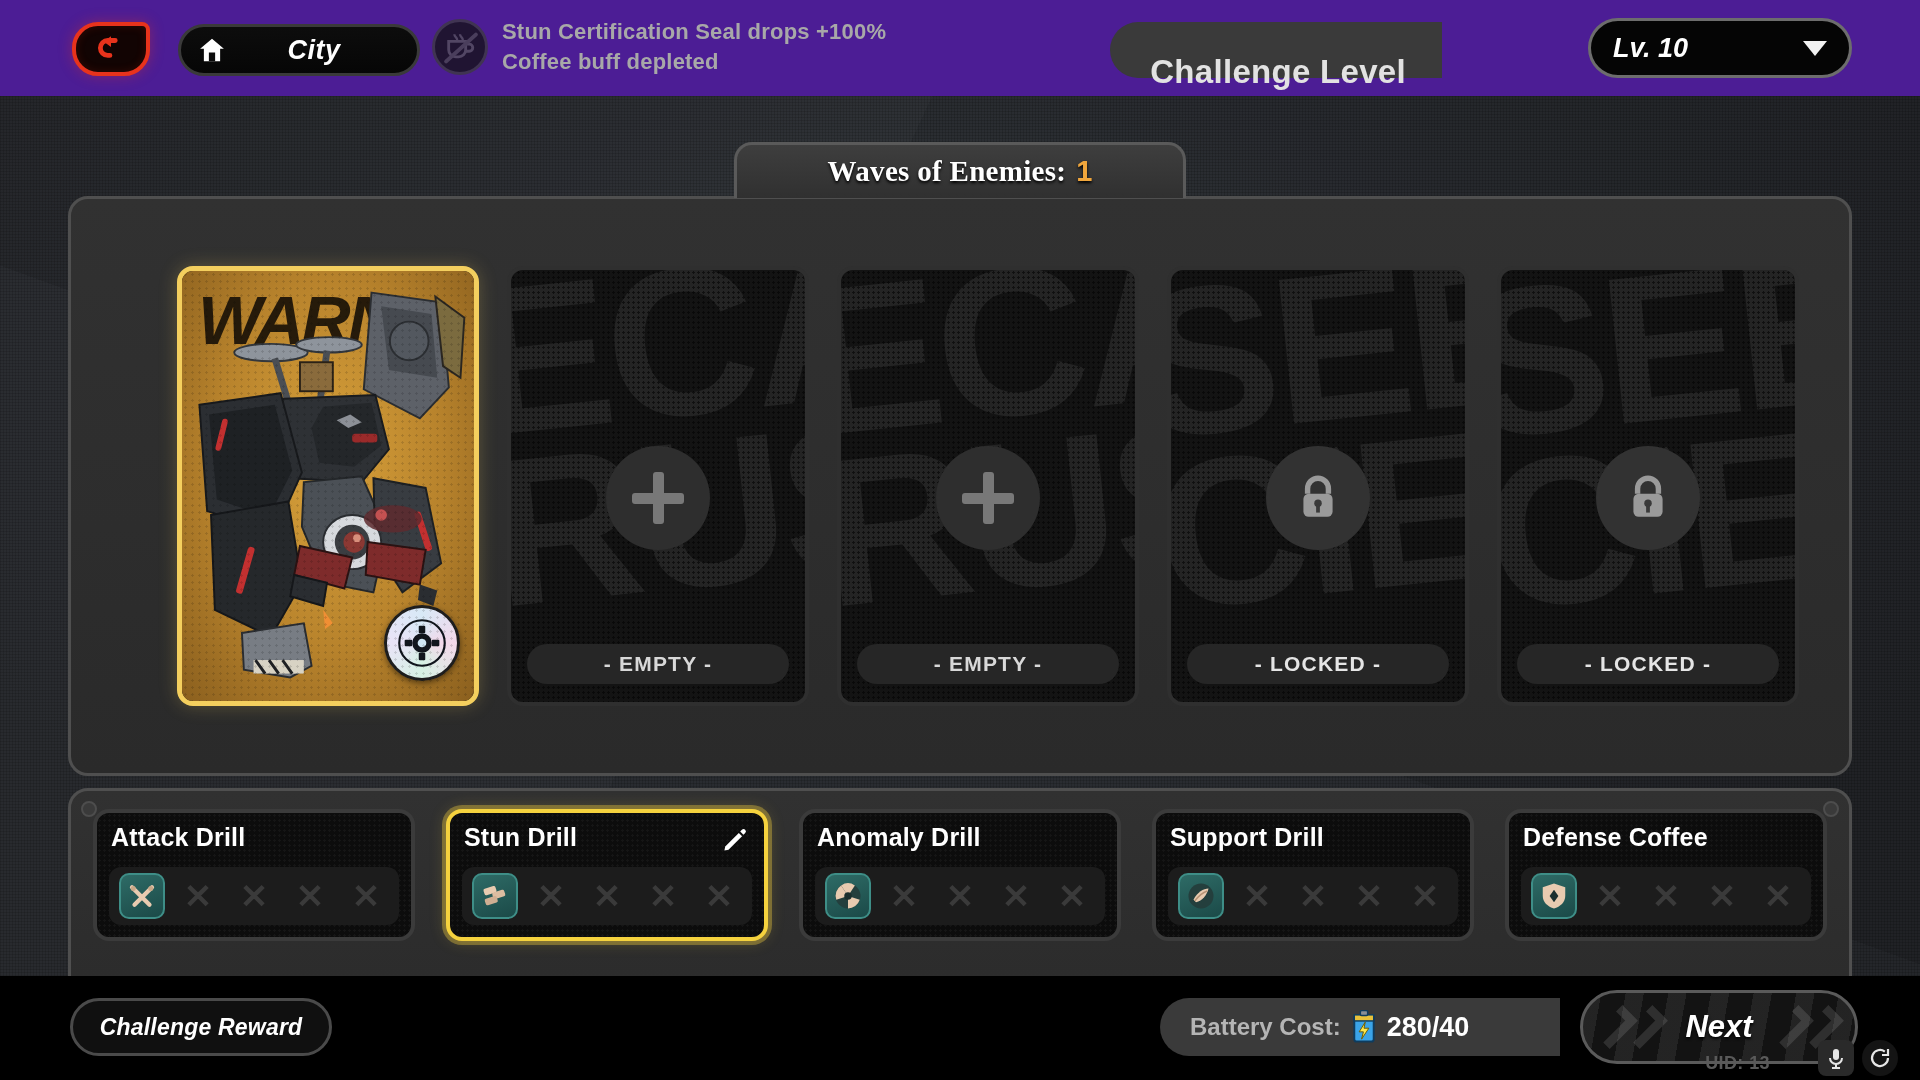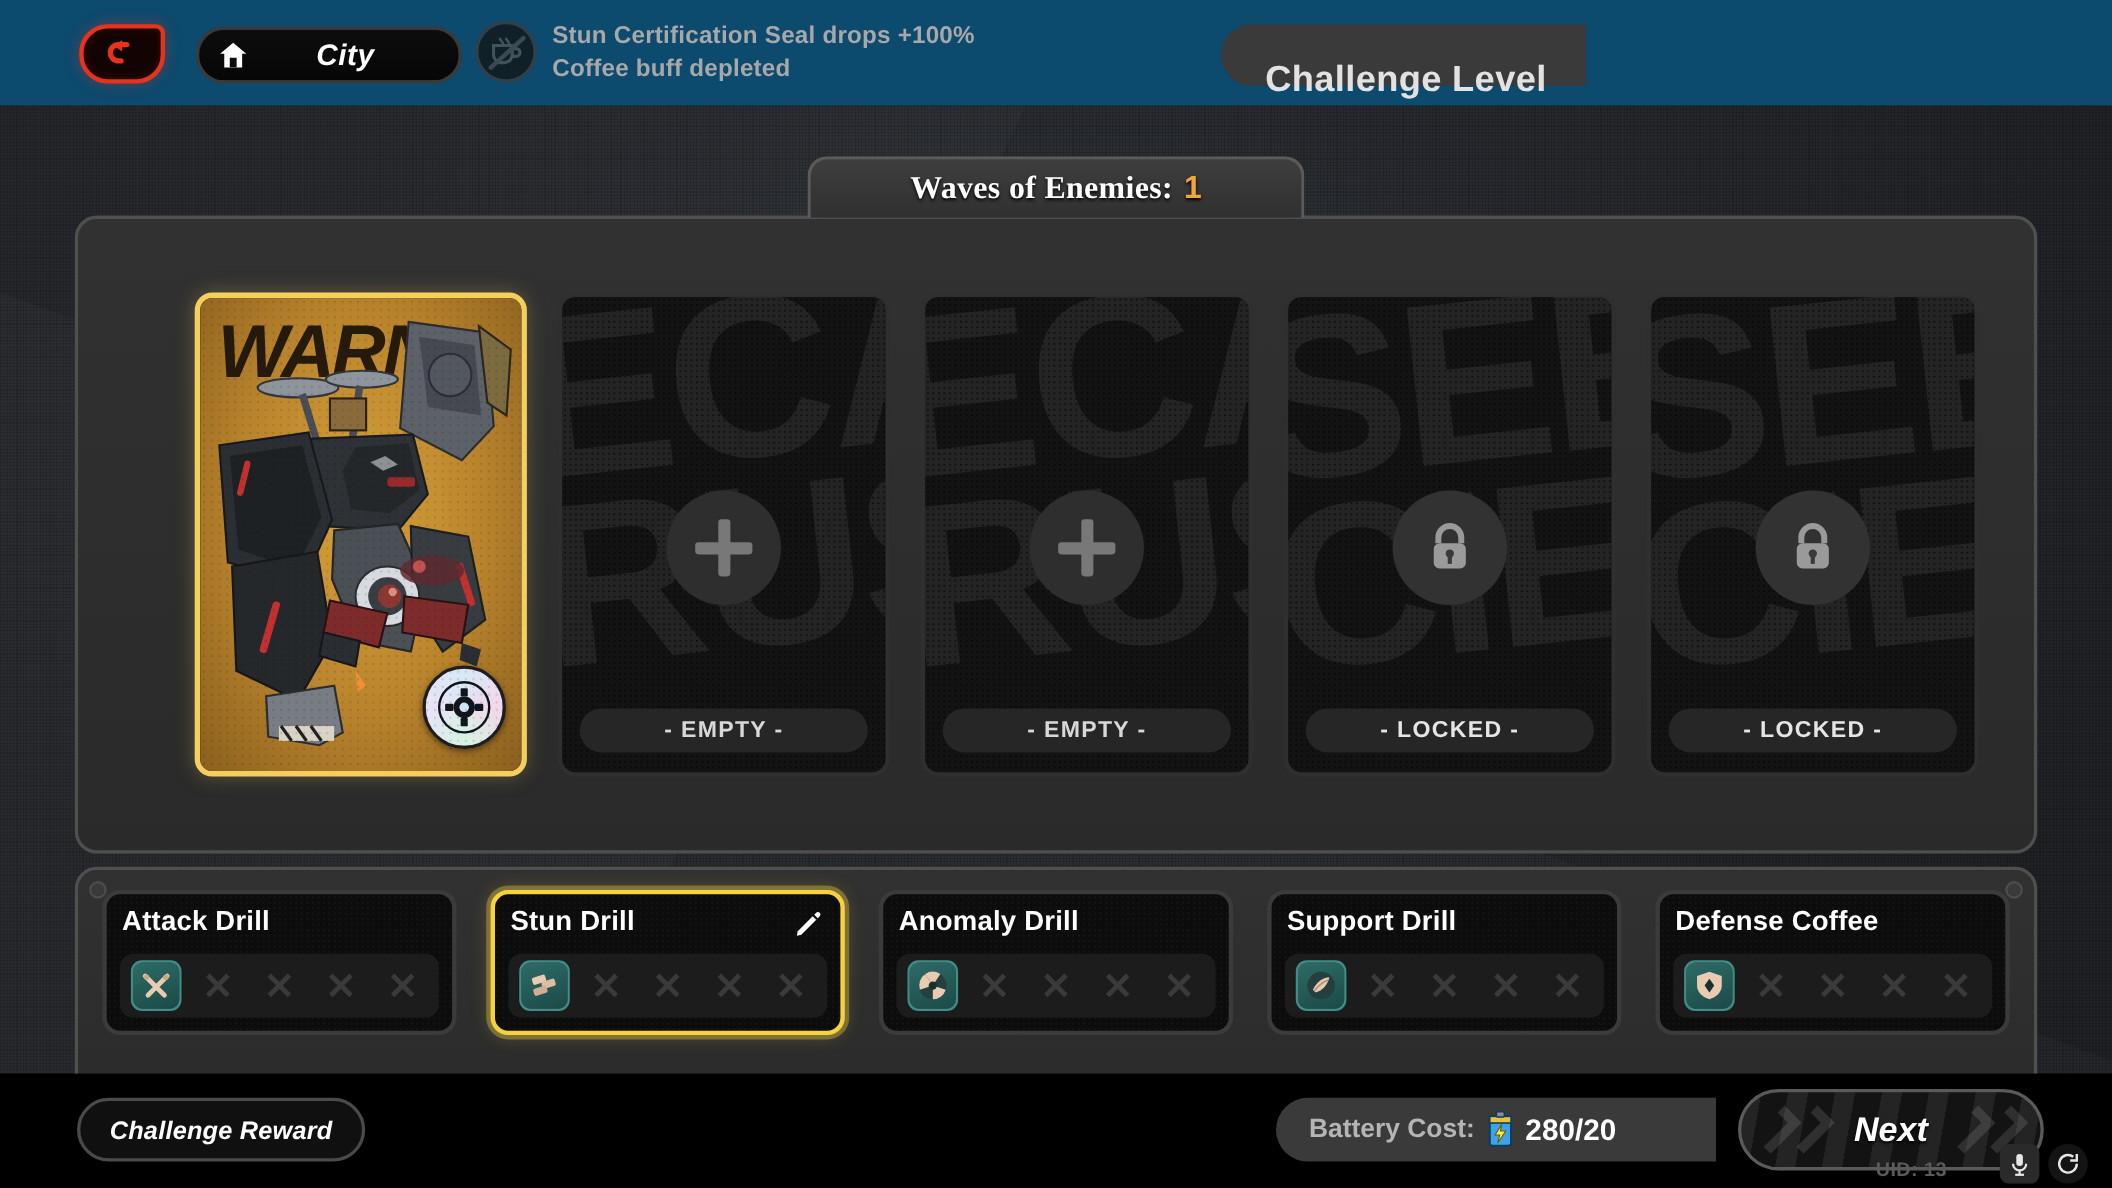--- a/index.html
+++ b/index.html
@@ -18,21 +18,21 @@
     width: 1920px;
     height: 1080px;
     background: #0a0a0a;
   }
 
   
   .topbar {
     position: absolute;
     left: 0; top: 0;
     width: 1920px; height: 96px;
-    background: #0c4a6e;
+    background: #4c1d95;
     display: flex;
     align-items: center;
     z-index: 20;
   }
 
   .back-btn {
     position: absolute;
     left: 72px; top: 22px;
     width: 78px; height: 54px;
     border: 4px solid #e8331c;
@@ -563,20 +563,24 @@
         <div class="buff-line">Coffee buff depleted</div>
       </div>
     </div>
 
     <div class="chal-wrap">
       <div class="chal-pill">
         <span>Challenge Level</span>
       </div>
     </div>
 
+    <div class="lvl-select">
+      <span class="lv">Lv. 10</span>
+      <span class="caret"></span>
+    </div>
   </div>
 
   <div class="body-area">
 
     <div class="waves-tab">
       <span class="t">Waves of Enemies:</span>
       <span class="n">1</span>
     </div>
 
     <div class="slot-panel">
@@ -823,21 +827,21 @@
     </div>
 
     <div class="battery-pill">
       <span class="lbl">Battery Cost:</span>
       <svg class="battery-ico" viewBox="0 0 24 28">
         <rect x="4" y="4" width="16" height="22" rx="2" fill="#3ba4e8" stroke="#0f3c5e" stroke-width="1.6"></rect>
         <rect x="4" y="4" width="16" height="5" fill="#e8c23b" stroke="#0f3c5e" stroke-width="1.2"></rect>
         <rect x="9" y="0.5" width="6" height="4" rx="1" fill="#8a8f96" stroke="#0f3c5e" stroke-width="1.2"></rect>
         <path d="M13 10 L8 18 h3.5 l-1.5 6 l6 -9 h-4 Z" fill="#ffe84a" stroke="#6b5a00" stroke-width=".8"></path>
       </svg>
-      <span class="val">280/20</span>
+      <span class="val">280/40</span>
     </div>
 
     <div class="next-btn">
       <span class="chev a"></span>
       <span class="chev b"></span>
       <span class="chev c"></span>
       <span class="chev d"></span>
       <span class="txt">Next</span>
     </div>
 

